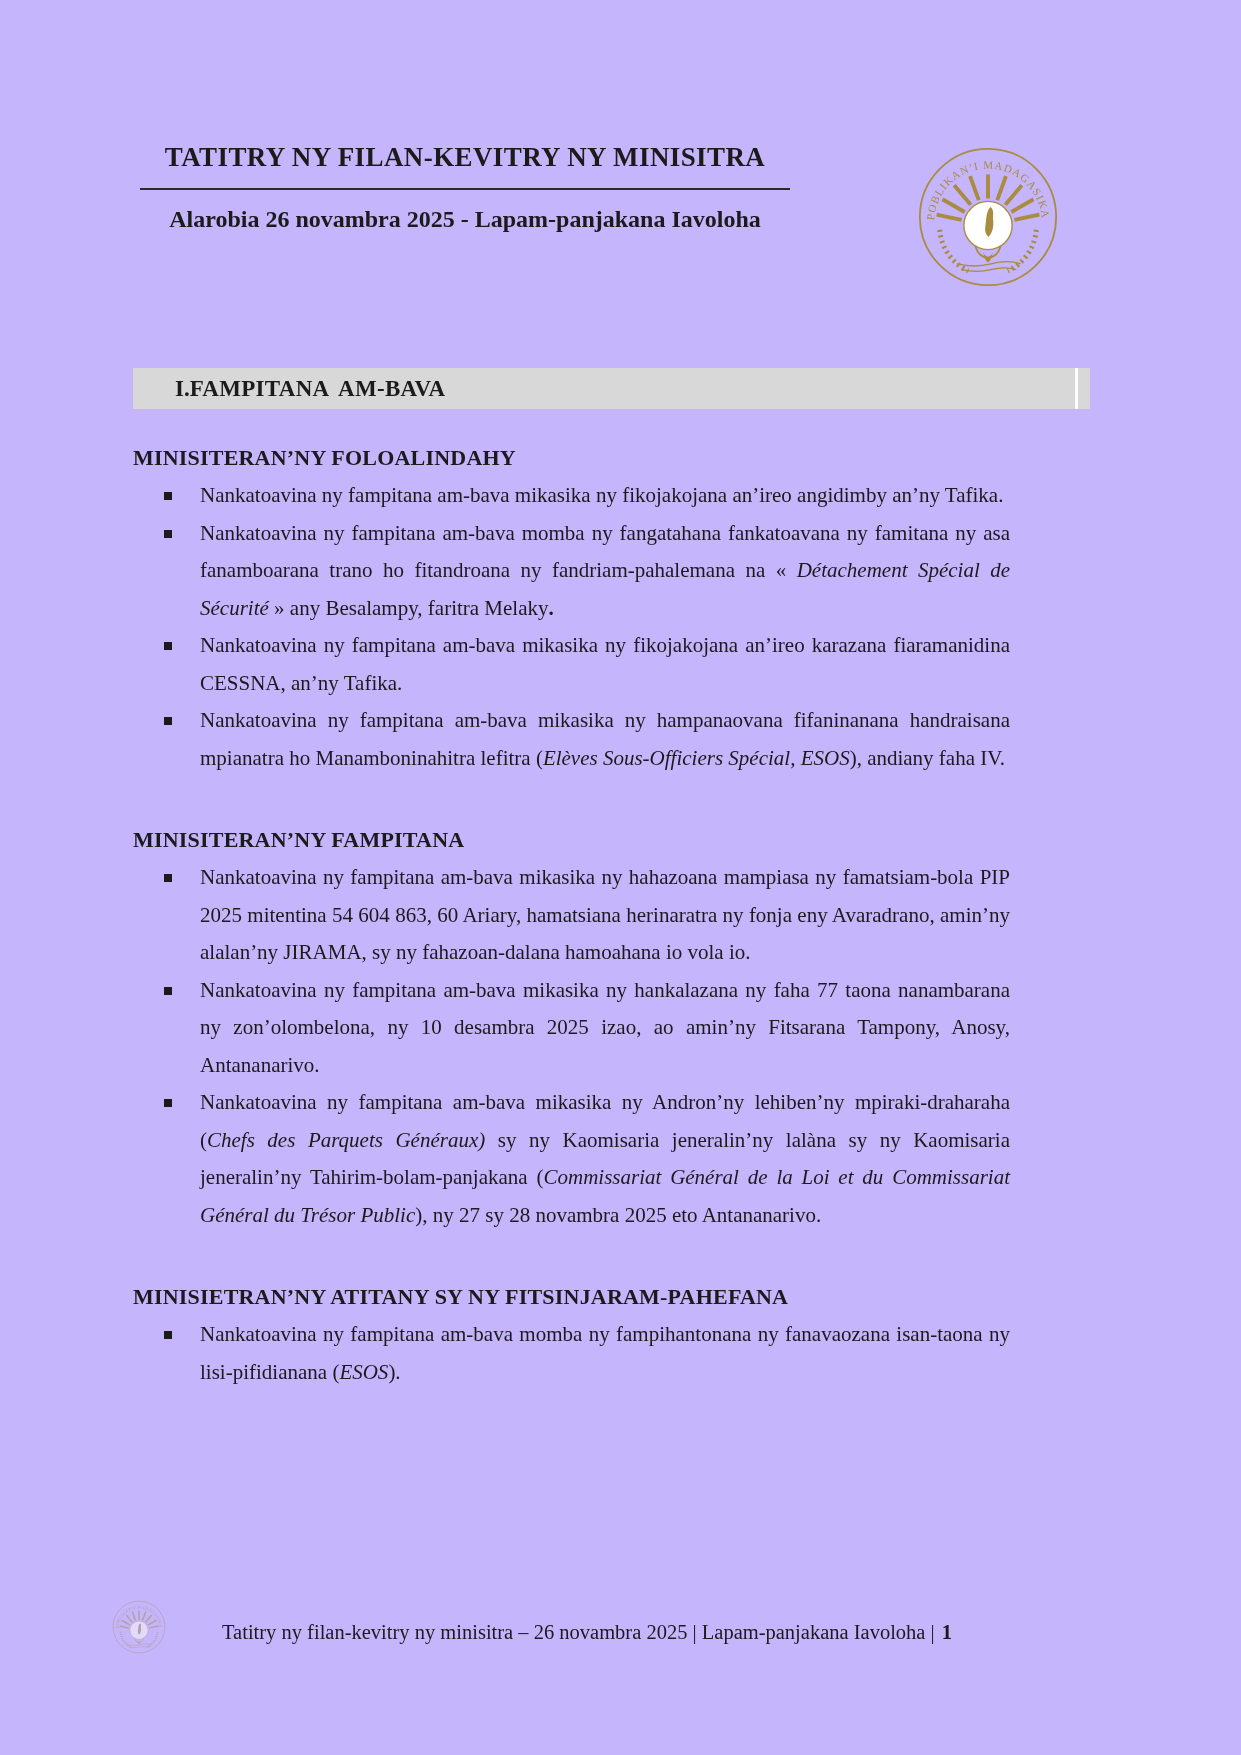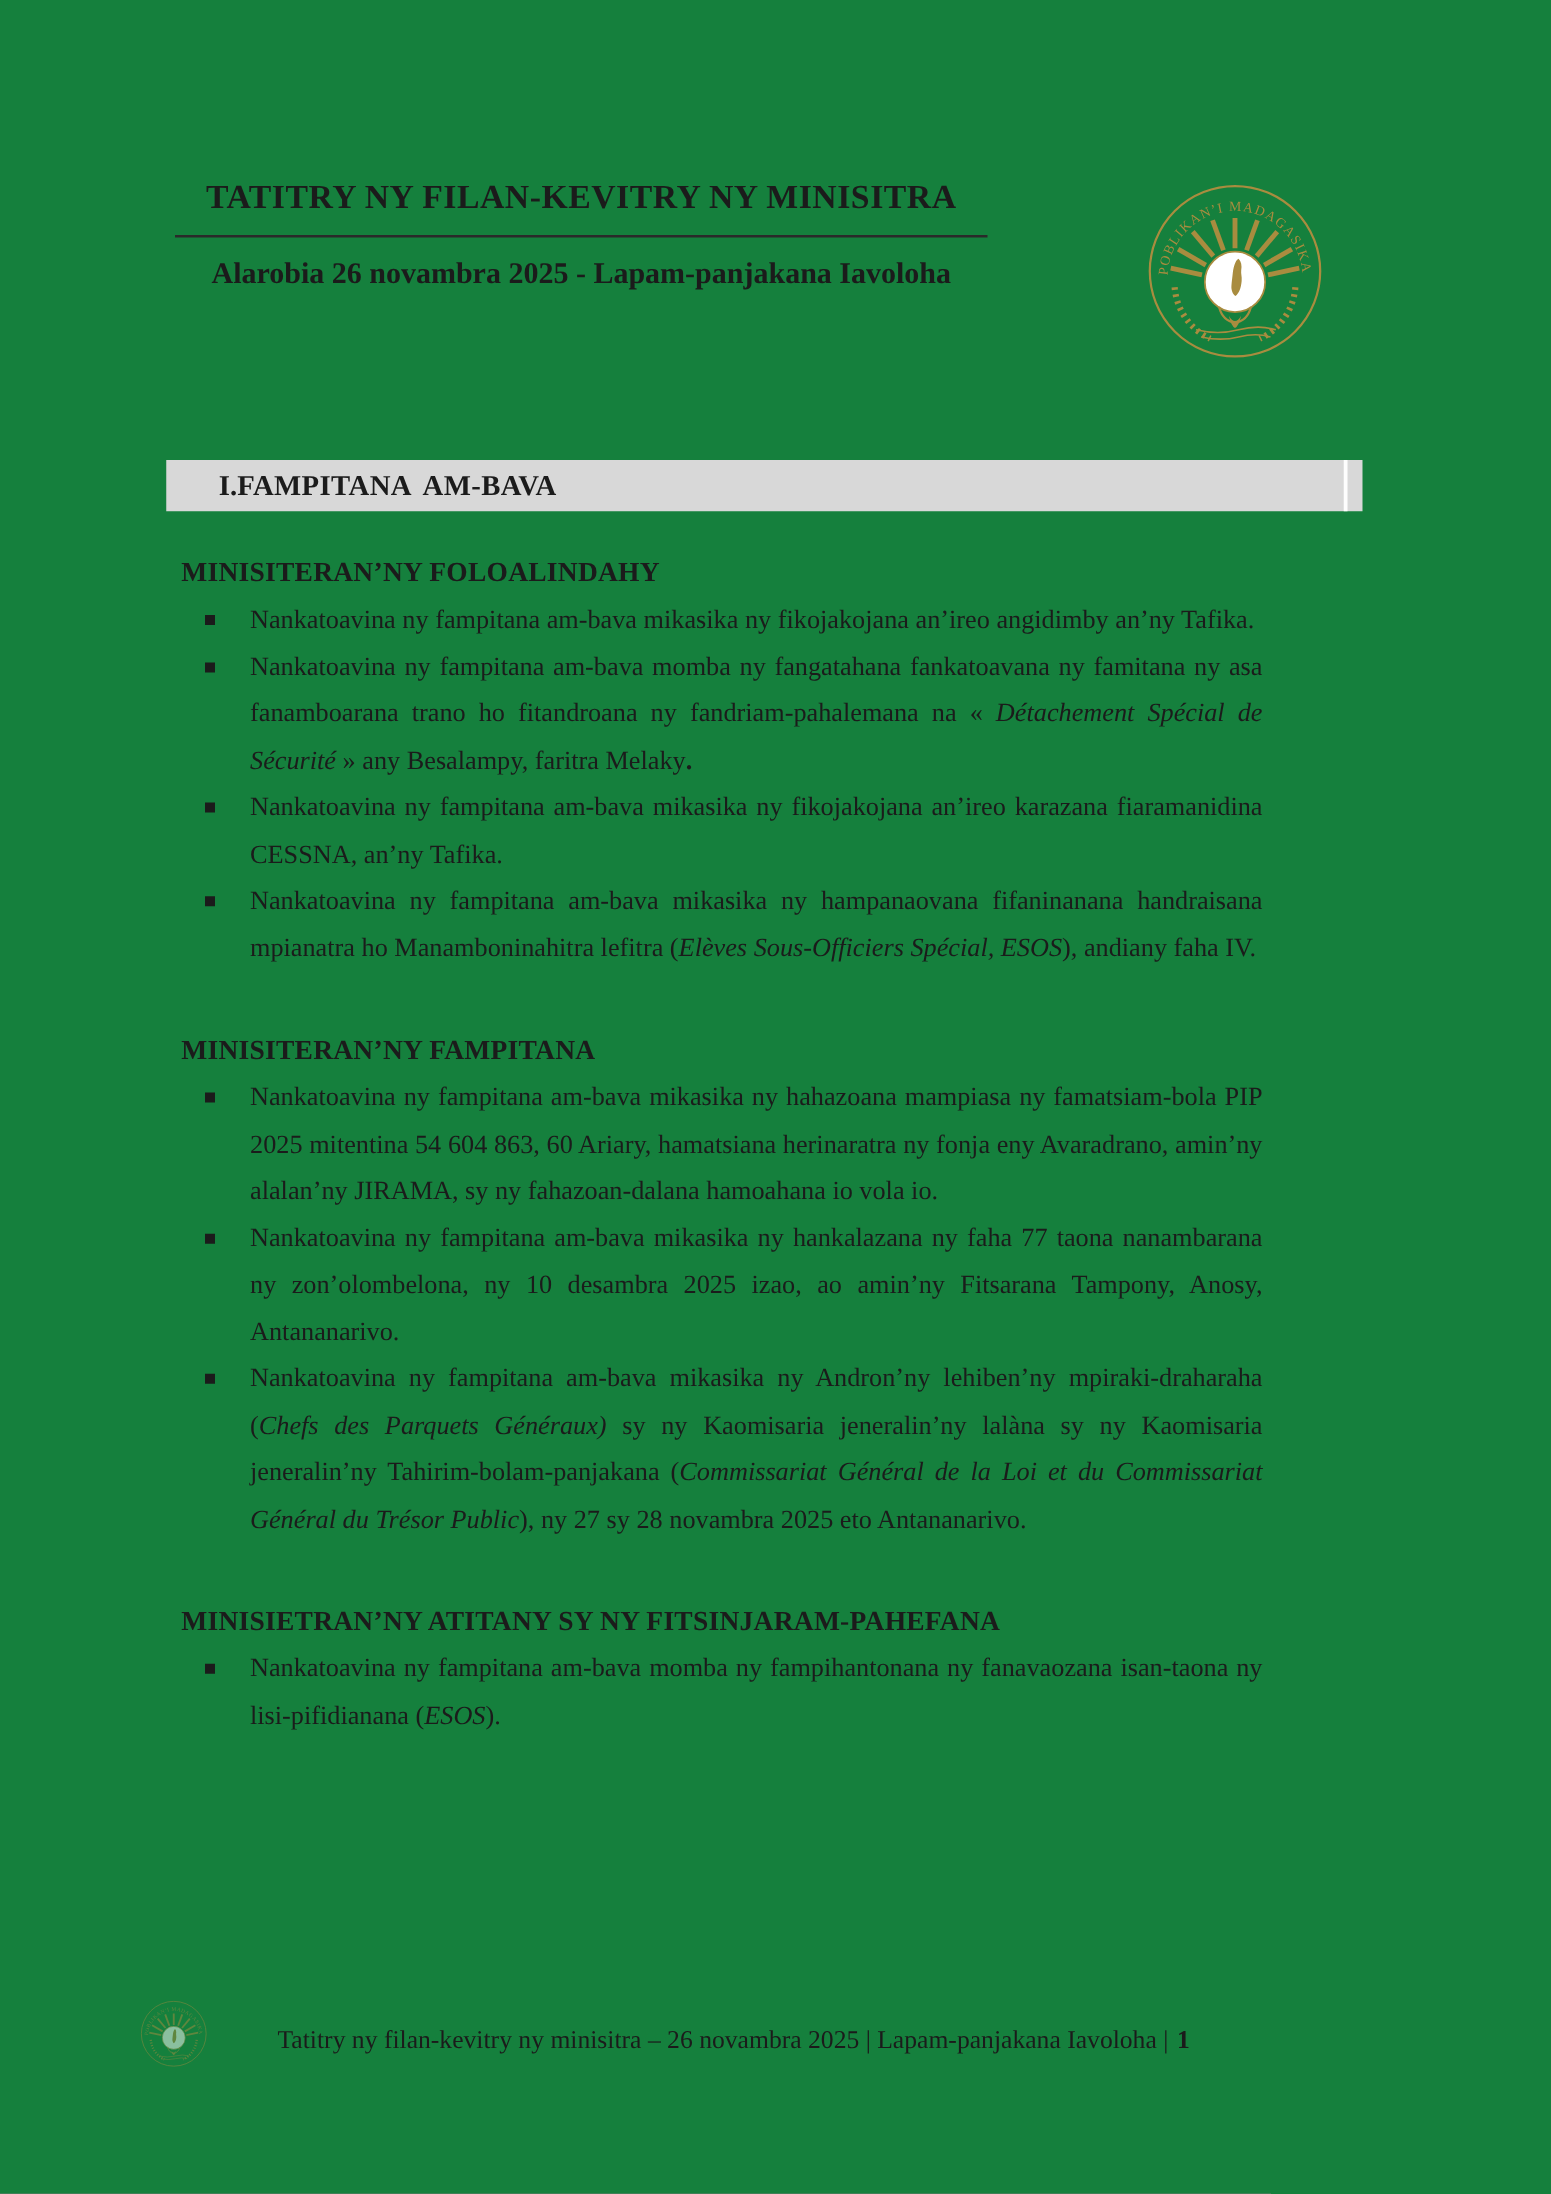--- a/index.html
+++ b/index.html
@@ -1,20 +1,20 @@
 <!DOCTYPE html>
 <html><head>
 <meta charset="utf-8">
 <style>
   html,body { margin:0; padding:0; background:#808080; }
   .page {
     position:relative;
     width:1241px; height:1755px;
     margin:0 auto;
-    background:#15803d;
+    background:#c4b5fd;
     font-family:"Liberation Serif","DejaVu Serif",serif;
     color:#1b1b1b;
     overflow:hidden;
   }
 
   
   .doc-header {
     position:absolute; top:142px; left:140px; width:650px;
     text-align:center;
   }
@@ -41,21 +41,21 @@
   }
   .section-bar::after {
     content:""; position:absolute; right:12px; top:0; bottom:0; width:3px; background:#fdfdfd;
   }
   .section-numeral { margin-left:42px; }
   .section-label  { word-spacing:5px; letter-spacing:0.3px; }
 
   
   .content { position:absolute; top:409px; left:133px; width:877px; }
   .ministry-heading {
-    margin:50px 0 6px 12px; font-size:22px; font-weight:bold; line-height:26px;
+    margin:50px 0 6px 0; font-size:22px; font-weight:bold; line-height:26px;
     letter-spacing:0.2px;
   }
   .ministry-heading:first-child { margin-top:36px; }
   .bullet-list { margin:0; padding:0; list-style:none; }
   .bullet-item {
     position:relative; padding-left:67px;
     font-size:21px; line-height:37.5px;
     text-align:justify;
   }
   .bullet-item::before {

